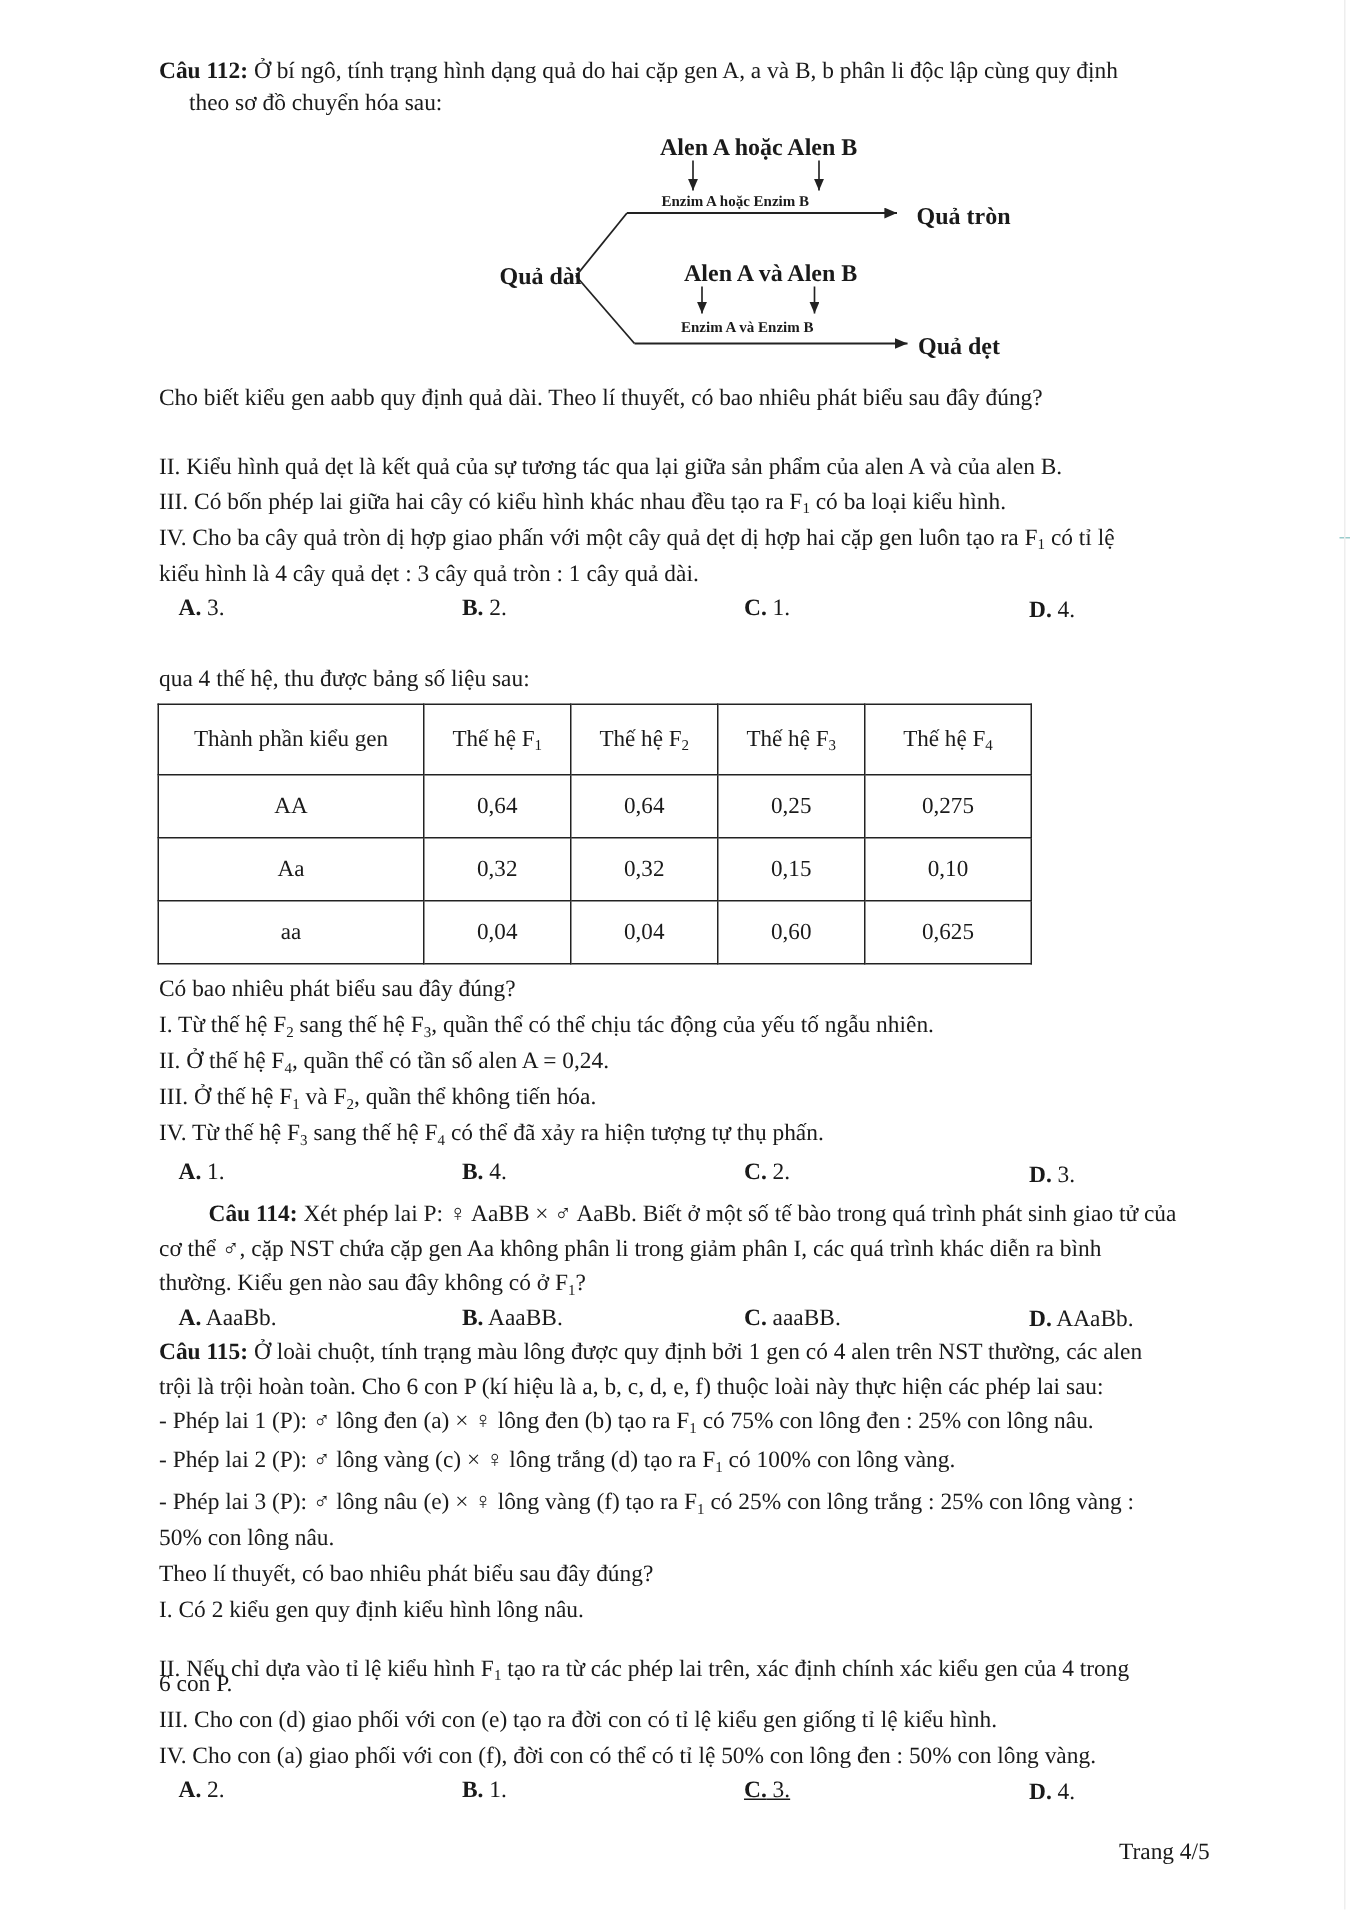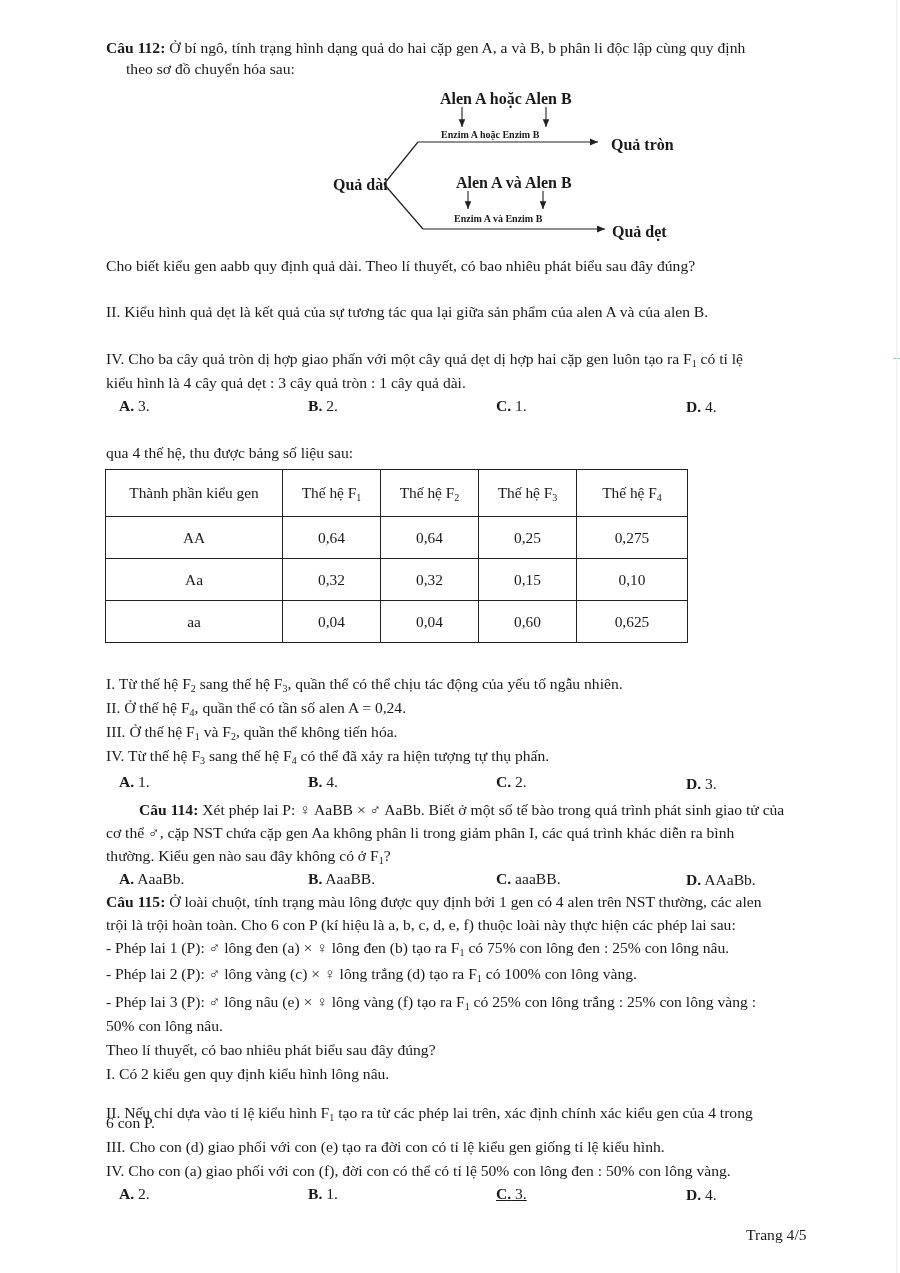--- a/index.html
+++ b/index.html
@@ -54,20 +54,21 @@
     <div class="dl small" style="left:121px; top:44px;">Enzim A  hoặc  Enzim B</div>
     <div class="dl" style="left:291px; top:51px;">Quả tròn</div>
     <div class="dl" style="left:13px; top:91px;">Quả dài</div>
     <div class="dl" style="left:136px; top:89px;">Alen A  và  Alen B</div>
     <div class="dl small" style="left:134px; top:128px;">Enzim A và  Enzim B</div>
     <div class="dl" style="left:292px; top:138px;">Quả dẹt</div>
   </div>
 
   <div class="line" style="top:256px;">Cho biết kiểu gen aabb quy định quả dài. Theo lí thuyết, có bao nhiêu phát biểu sau đây đúng?</div>
   <div class="line" style="top:302px;">II. Kiểu hình quả dẹt là kết quả của sự tương tác qua lại giữa sản phẩm của alen A và của alen B.</div>
+  <div class="line" style="top:325px;"><span>III. Có bốn phép lai giữa hai cây có kiểu hình khác nhau đều tạo ra F</span><sub>1</sub><span> có ba loại kiểu hình.</span></div>
   <div class="line" style="top:349px;"><span>IV. Cho ba cây quả tròn dị hợp giao phấn với một cây quả dẹt dị hợp hai cặp gen luôn tạo ra F</span><sub>1</sub><span> có tỉ lệ</span></div>
   <div class="line" style="top:373px;">kiểu hình là 4 cây quả dẹt : 3 cây quả tròn : 1 cây quả dài.</div>
   <div>
     <div class="opt" style="left:119px; top:396px;"><span class="k">A.</span><span> 3.</span></div>
     <div class="opt" style="left:308px; top:396px;"><span class="k">B.</span><span> 2.</span></div>
     <div class="opt" style="left:496px; top:396px;"><span class="k">C.</span><span> 1.</span></div>
     <div class="opt" style="left:686px; top:397px;"><span class="k">D.</span><span> 4.</span></div>
   </div>
 
   <div class="line" style="top:443px;">qua 4 thế hệ, thu được bảng số liệu sau:</div>
@@ -98,20 +99,21 @@
     <tr>
       <td>aa</td>
       <td>0,04</td>
       <td>0,04</td>
       <td>0,60</td>
       <td>0,625</td>
     </tr>
   </tbody>
     </table>
 
+  <div class="line" style="top:650px;">Có bao nhiêu phát biểu sau đây đúng?</div>
   <div class="line" style="top:674px;"><span>I. Từ thế hệ F</span><sub>2</sub><span> sang thế hệ F</span><sub>3</sub><span>, quần thể có thể chịu tác động của yếu tố ngẫu nhiên.</span></div>
   <div class="line" style="top:698px;"><span>II. Ở thế hệ F</span><sub>4</sub><span>, quần thể có tần số alen A = 0,24.</span></div>
   <div class="line" style="top:722px;"><span>III. Ở thế hệ F</span><sub>1</sub><span> và F</span><sub>2</sub><span>, quần thể không tiến hóa.</span></div>
   <div class="line" style="top:746px;"><span>IV. Từ thế hệ F</span><sub>3</sub><span> sang thế hệ F</span><sub>4</sub><span> có thể đã xảy ra hiện tượng tự thụ phấn.</span></div>
   <div>
     <div class="opt" style="left:119px; top:772px;"><span class="k">A.</span><span> 1.</span></div>
     <div class="opt" style="left:308px; top:772px;"><span class="k">B.</span><span> 4.</span></div>
     <div class="opt" style="left:496px; top:772px;"><span class="k">C.</span><span> 2.</span></div>
     <div class="opt" style="left:686px; top:774px;"><span class="k">D.</span><span> 3.</span></div>
   </div>

